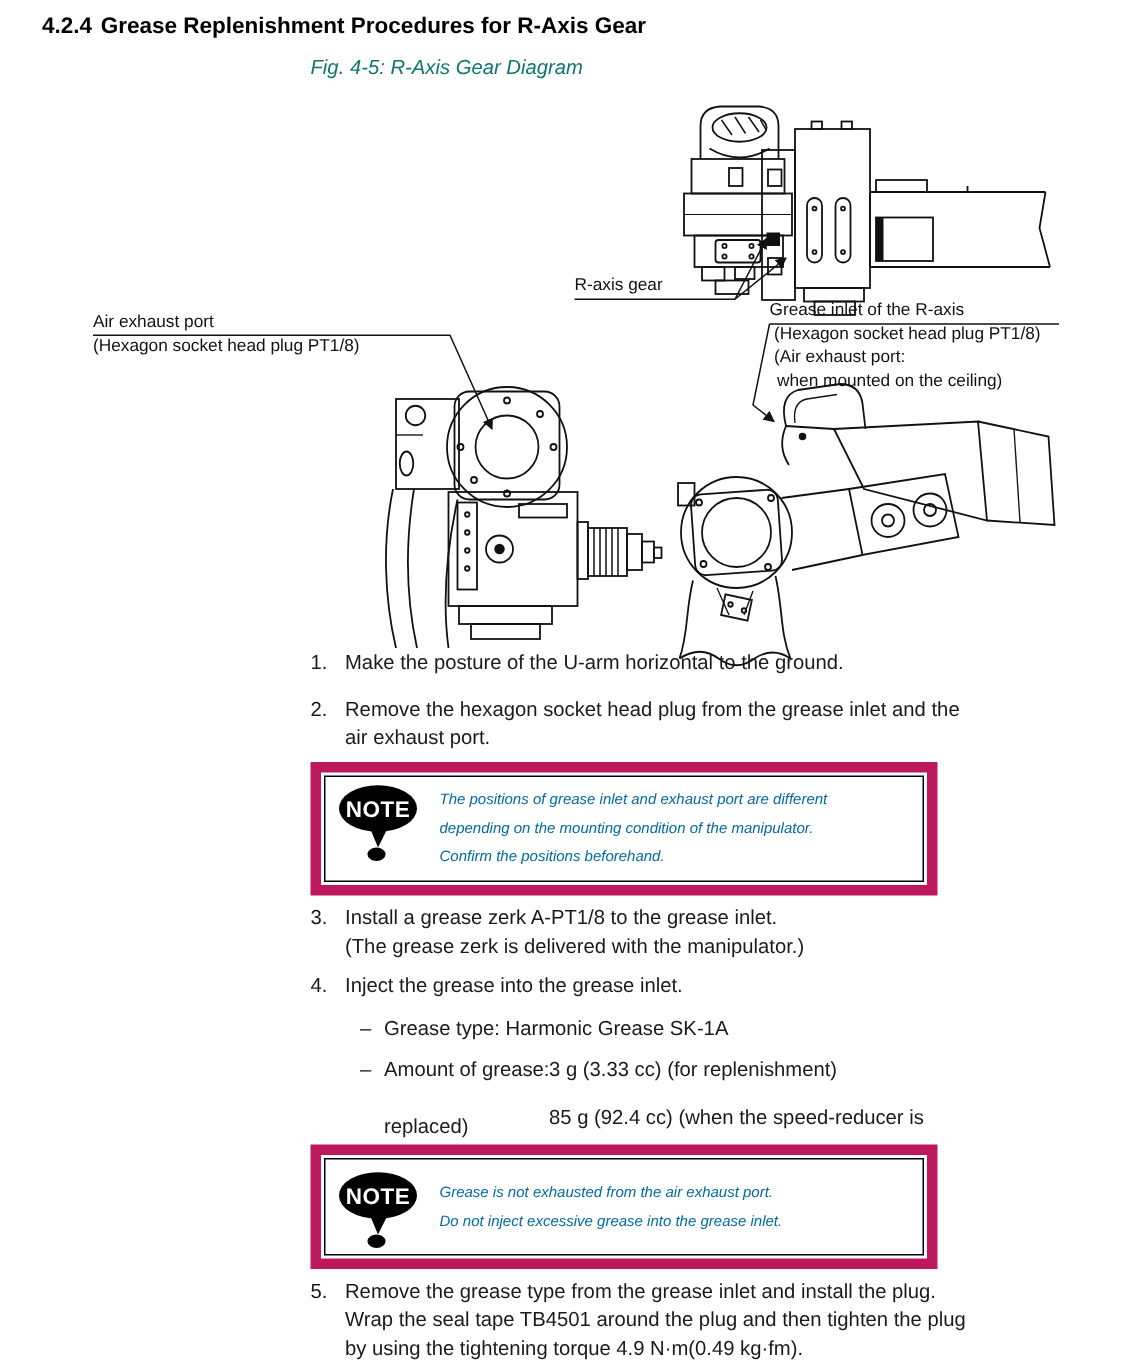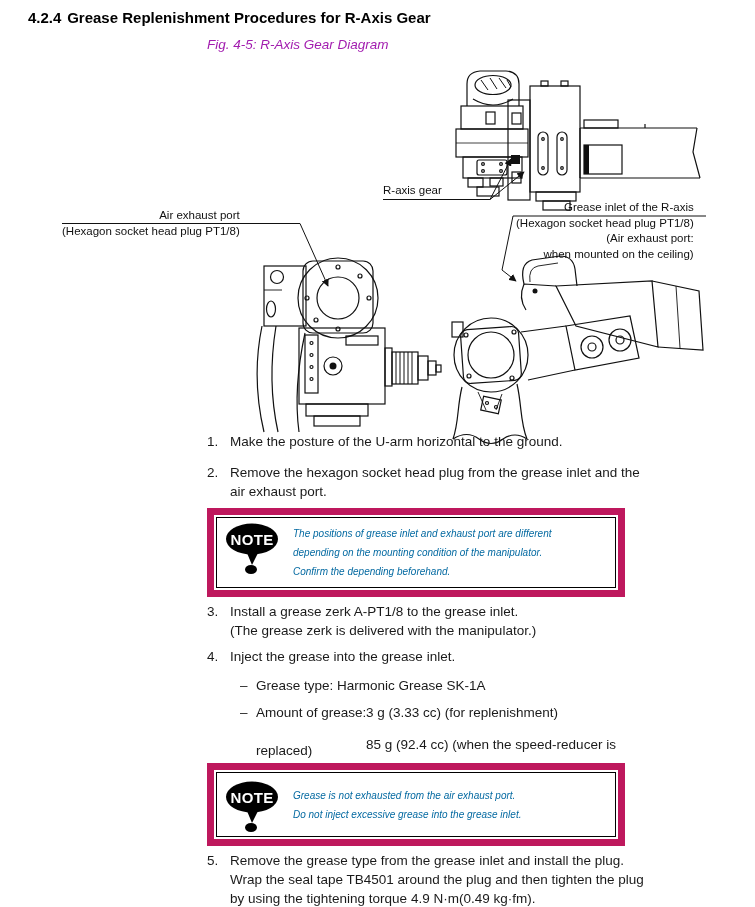--- a/index.html
+++ b/index.html
@@ -3,24 +3,24 @@
 <meta charset="utf-8">
 <style>
   html,body{margin:0;padding:0;background:#ffffff;}
   .page{
     position:relative;width:755px;height:907px;background:#ffffff;overflow:hidden;
     font-family:"Liberation Sans","DejaVu Sans",sans-serif;color:#1a1a1a;
   }
   
   .heading{position:absolute;left:28px;top:9px;font-size:15px;font-weight:bold;color:#000;}
   .heading .sec-num{display:inline-block;width:35px;}
-  .fig-caption{position:absolute;left:207px;top:37px;font-size:13.5px;font-style:italic;color:#a21caf;}
-
-  
-  .figure{position:absolute;left:0;top:60px;width:630px;height:385px;text-align:right;}
+  .fig-caption{position:absolute;left:207px;top:37px;font-size:13.5px;font-style:italic;color:#0f766e;}
+
+  
+  .figure{position:absolute;left:0;top:60px;width:630px;height:385px;}
   .figure svg{position:absolute;left:0;top:0;}
   .lbl{position:absolute;font-size:11.5px;line-height:15.5px;color:#111;white-space:nowrap;}
 
   
   .step{position:absolute;left:207px;width:512px;font-size:13.5px;line-height:19px;}
   .step .num{position:absolute;left:0;top:0;}
   .step .body{margin-left:23px;}
 
   
   .bullet{position:absolute;left:240px;width:470px;font-size:13.5px;line-height:19px;height:60px;}
@@ -204,21 +204,21 @@
     <div class="note-inner">
       <svg class="note-icon" style="top:5px;" width="54" height="52" viewBox="0 0 54 52">
         <ellipse cx="27" cy="16" rx="26" ry="15.5" fill="#000"></ellipse>
         <text class="note-badge-text" x="27" y="21.5" text-anchor="middle" font-size="15" font-weight="bold" letter-spacing="0.3" fill="#fff">NOTE</text>
         <polygon points="22,30 33,30 27,42" fill="#000"></polygon>
         <ellipse cx="26" cy="46.5" rx="6" ry="4.5" fill="#000"></ellipse>
       </svg>
       <div class="note-text" style="top:6px;">
         <div>The positions of grease inlet and exhaust port are different</div>
         <div>depending on the mounting condition of the manipulator.</div>
-        <div>Confirm the depending beforehand.</div>
+        <div>Confirm the positions beforehand.</div>
       </div>
     </div>
   </div>
 
   <div class="step" style="top:602px;">
     <span class="num">3.</span>
     <div class="body">
       <div>Install a grease zerk A-PT1/8 to the grease inlet.</div>
       <div>(The grease zerk is delivered with the manipulator.)</div>
     </div>

